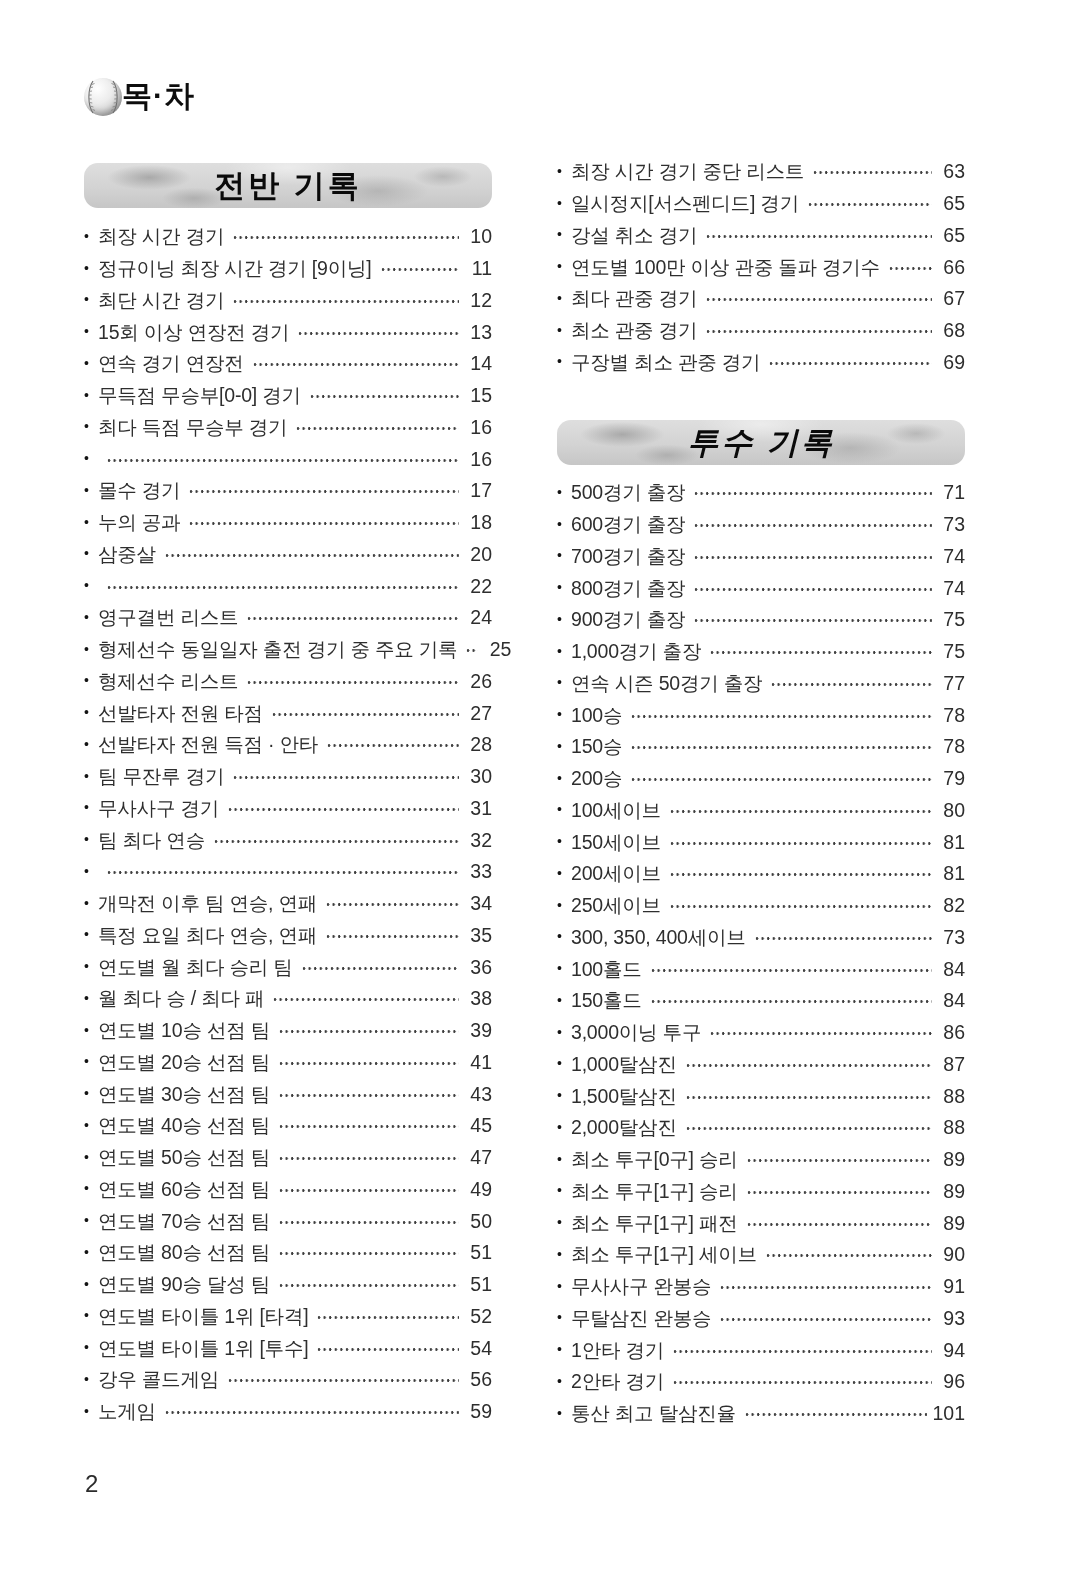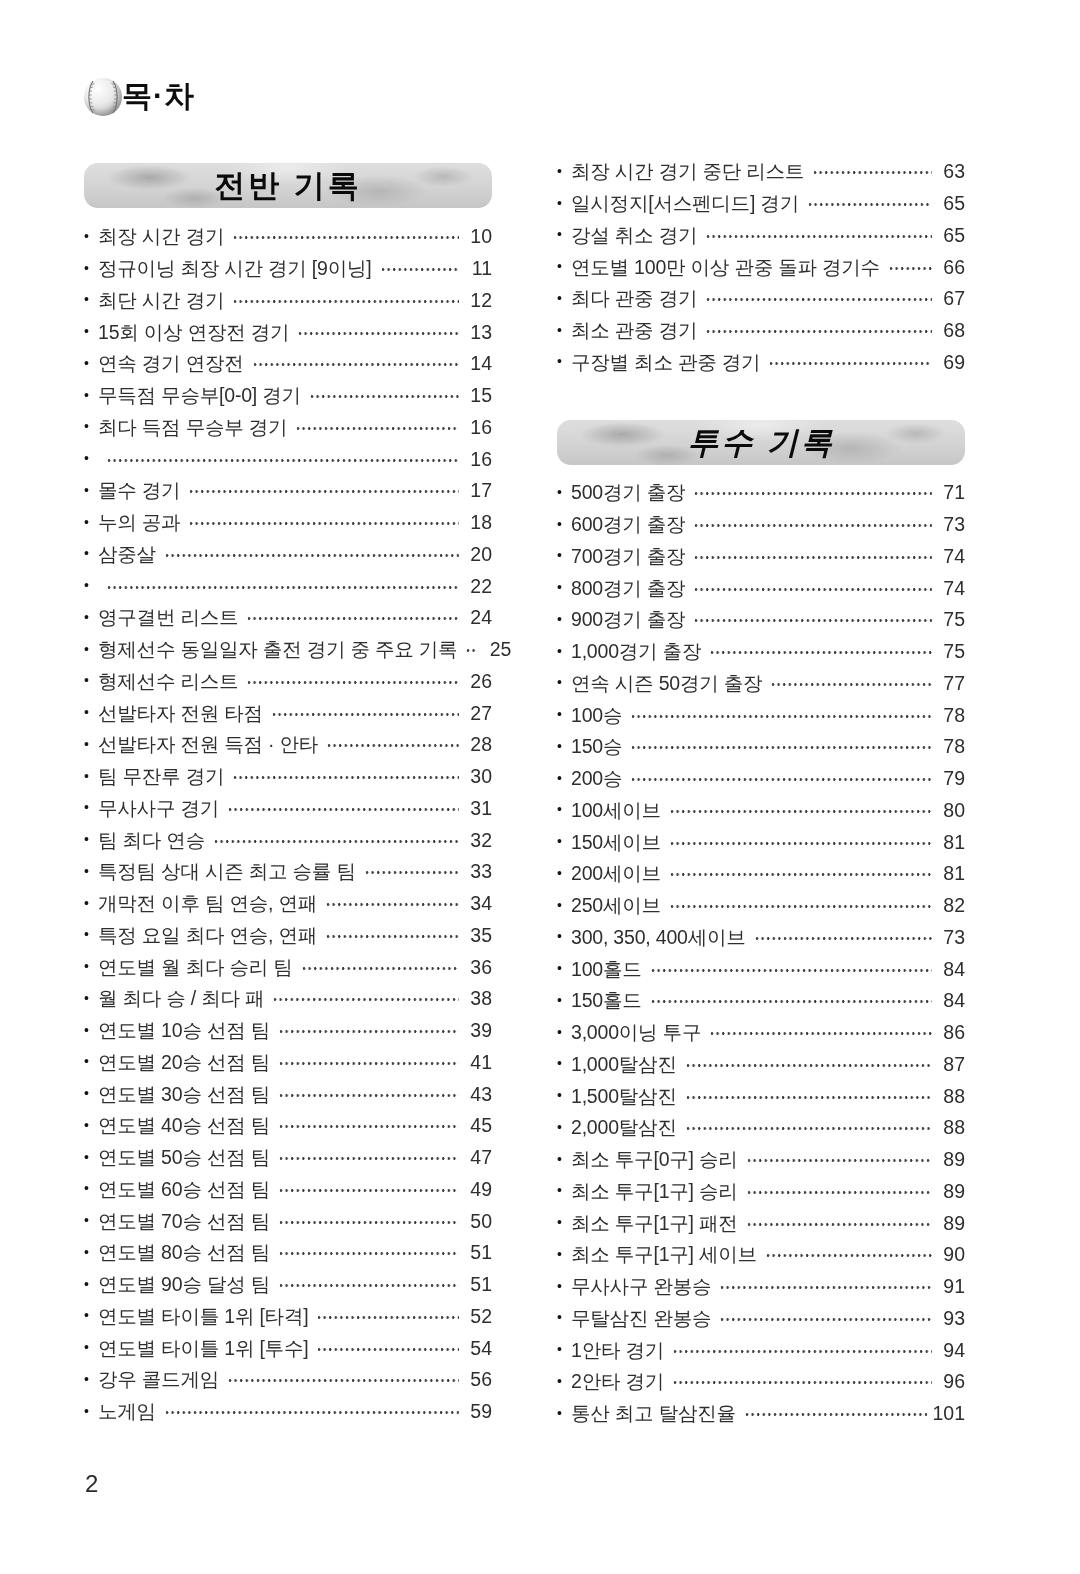--- a/index.html
+++ b/index.html
@@ -268,21 +268,20 @@
 
     <div class="toc-row">
       <span class="bullet">•</span>
       <span class="label">팀 최다 연승</span>
       <span class="leader"></span>
       <span class="pagenum">32</span>
     </div>
 
     <div class="toc-row">
       <span class="bullet">•</span>
-      <span class="label">특정팀 상대 시즌 최고 승률 팀</span>
       <span class="leader"></span>
       <span class="pagenum">33</span>
     </div>
 
     <div class="toc-row">
       <span class="bullet">•</span>
       <span class="label">개막전 이후 팀 연승, 연패</span>
       <span class="leader"></span>
       <span class="pagenum">34</span>
     </div>

